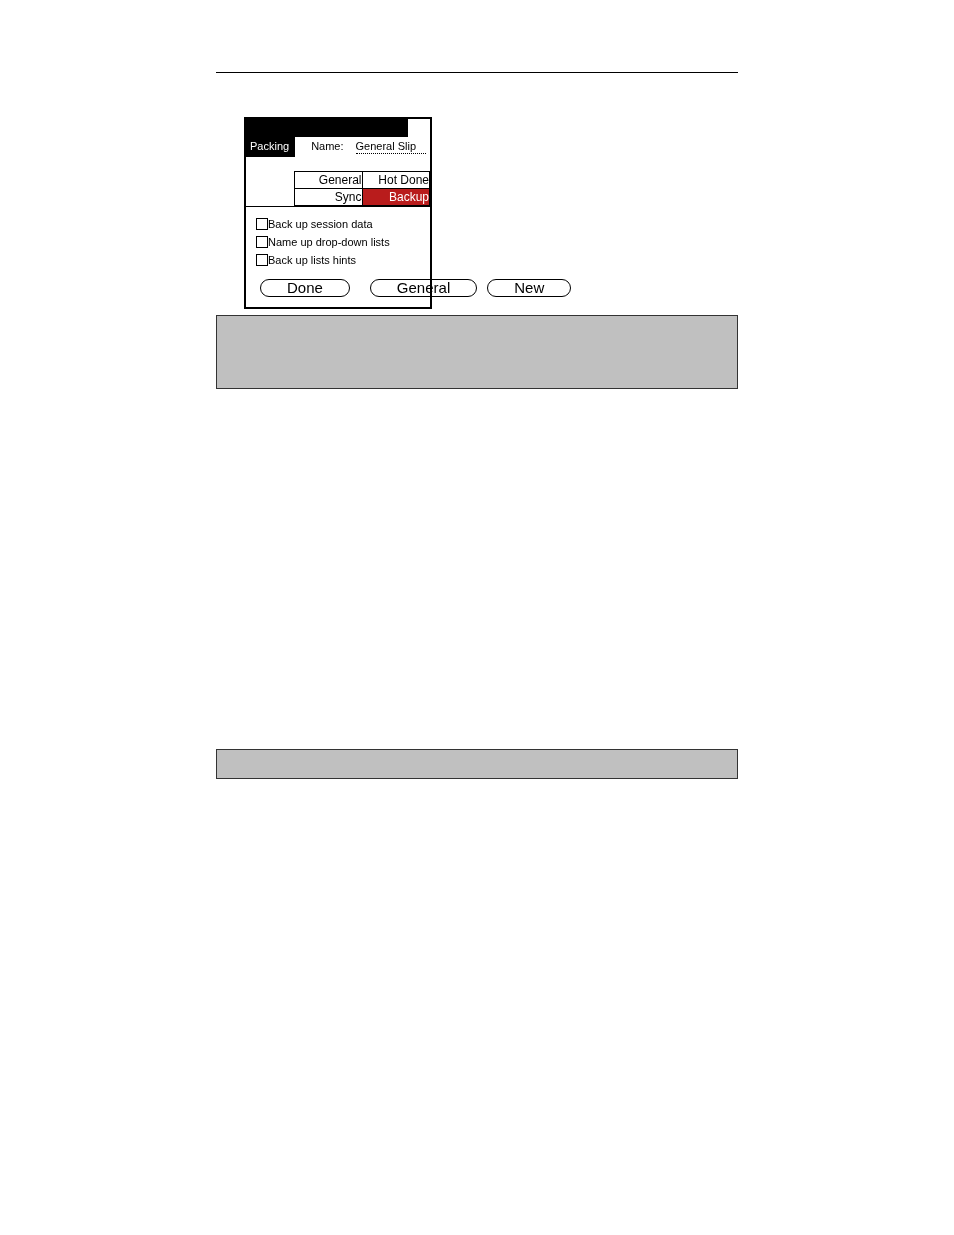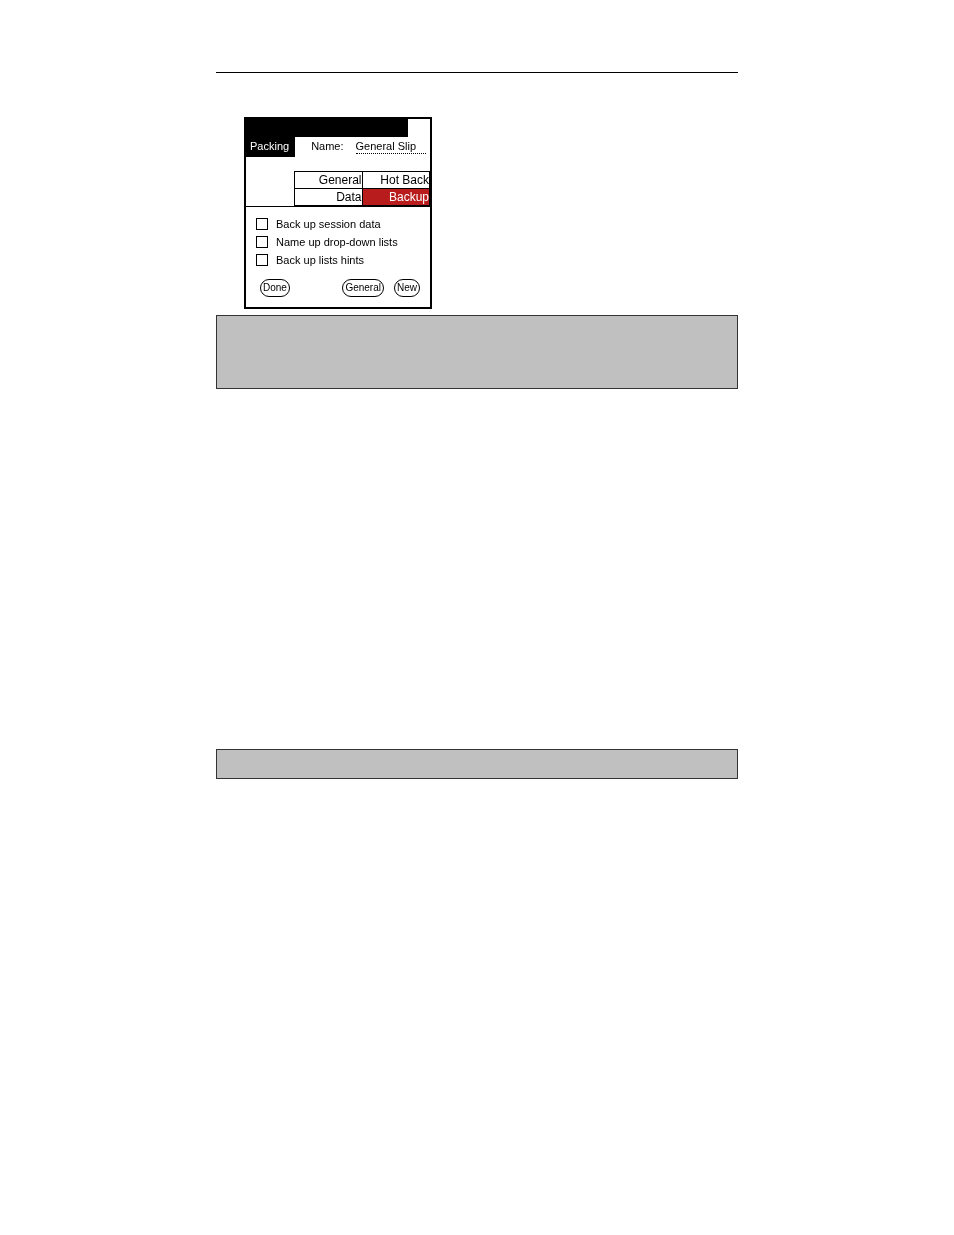--- a/index.html
+++ b/index.html
@@ -94,39 +94,38 @@
   }
   
   .palm .tabs-grid .tab { border-top: 1px solid #000; }
   .palm .body {
     border-top: 1px solid #000;
     padding: 8px 6px 6px 10px;
   }
   .palm .cb-row {
     display: flex;
     align-items: center;
-    gap: 8px;
     padding: 2px 0;
   }
   .palm .cb {
     width: 10px; height: 10px;
     border: 1px solid #000;
     flex: 0 0 auto;
   }
   .palm .btnrow {
     display: flex;
     gap: 10px;
     padding: 10px 4px 4px 4px;
     align-items: center;
   }
   .palm .pillbtn {
     border: 1px solid #000;
     border-radius: 10px;
-    padding: 1px 2px;
-    font-size: 10px;
+    padding: 1px 26px;
+    font-size: 15px;
   }
   .palm .btnrow .gap { flex:1; }
 
   
   .callout {
     position: absolute;
     left: 126px;
     right: 126px;
     background: #c0c0c0;
     border: 1px solid #333;
@@ -158,22 +157,22 @@
       <div class="name-area">
         <span>Name:</span>
         <span class="name-val">General Slip</span>
       </div>
     </div>
 
     <div class="tabs-wrap" style="margin-top:14px;">
       <div class="tabs-col-empty"></div>
       <div class="tabs-grid">
         <div class="tab first-row">General</div>
-        <div class="tab first-row">Hot Back</div>
-        <div class="tab">Data</div>
+        <div class="tab first-row">Hot Done</div>
+        <div class="tab">Sync</div>
         <div class="tab selected">Backup</div>
       </div>
     </div>
 
     <div class="body">
       <div class="cb-row">
         <span class="cb"></span>
         <span>Back up session data</span>
       </div>
       <div class="cb-row">

